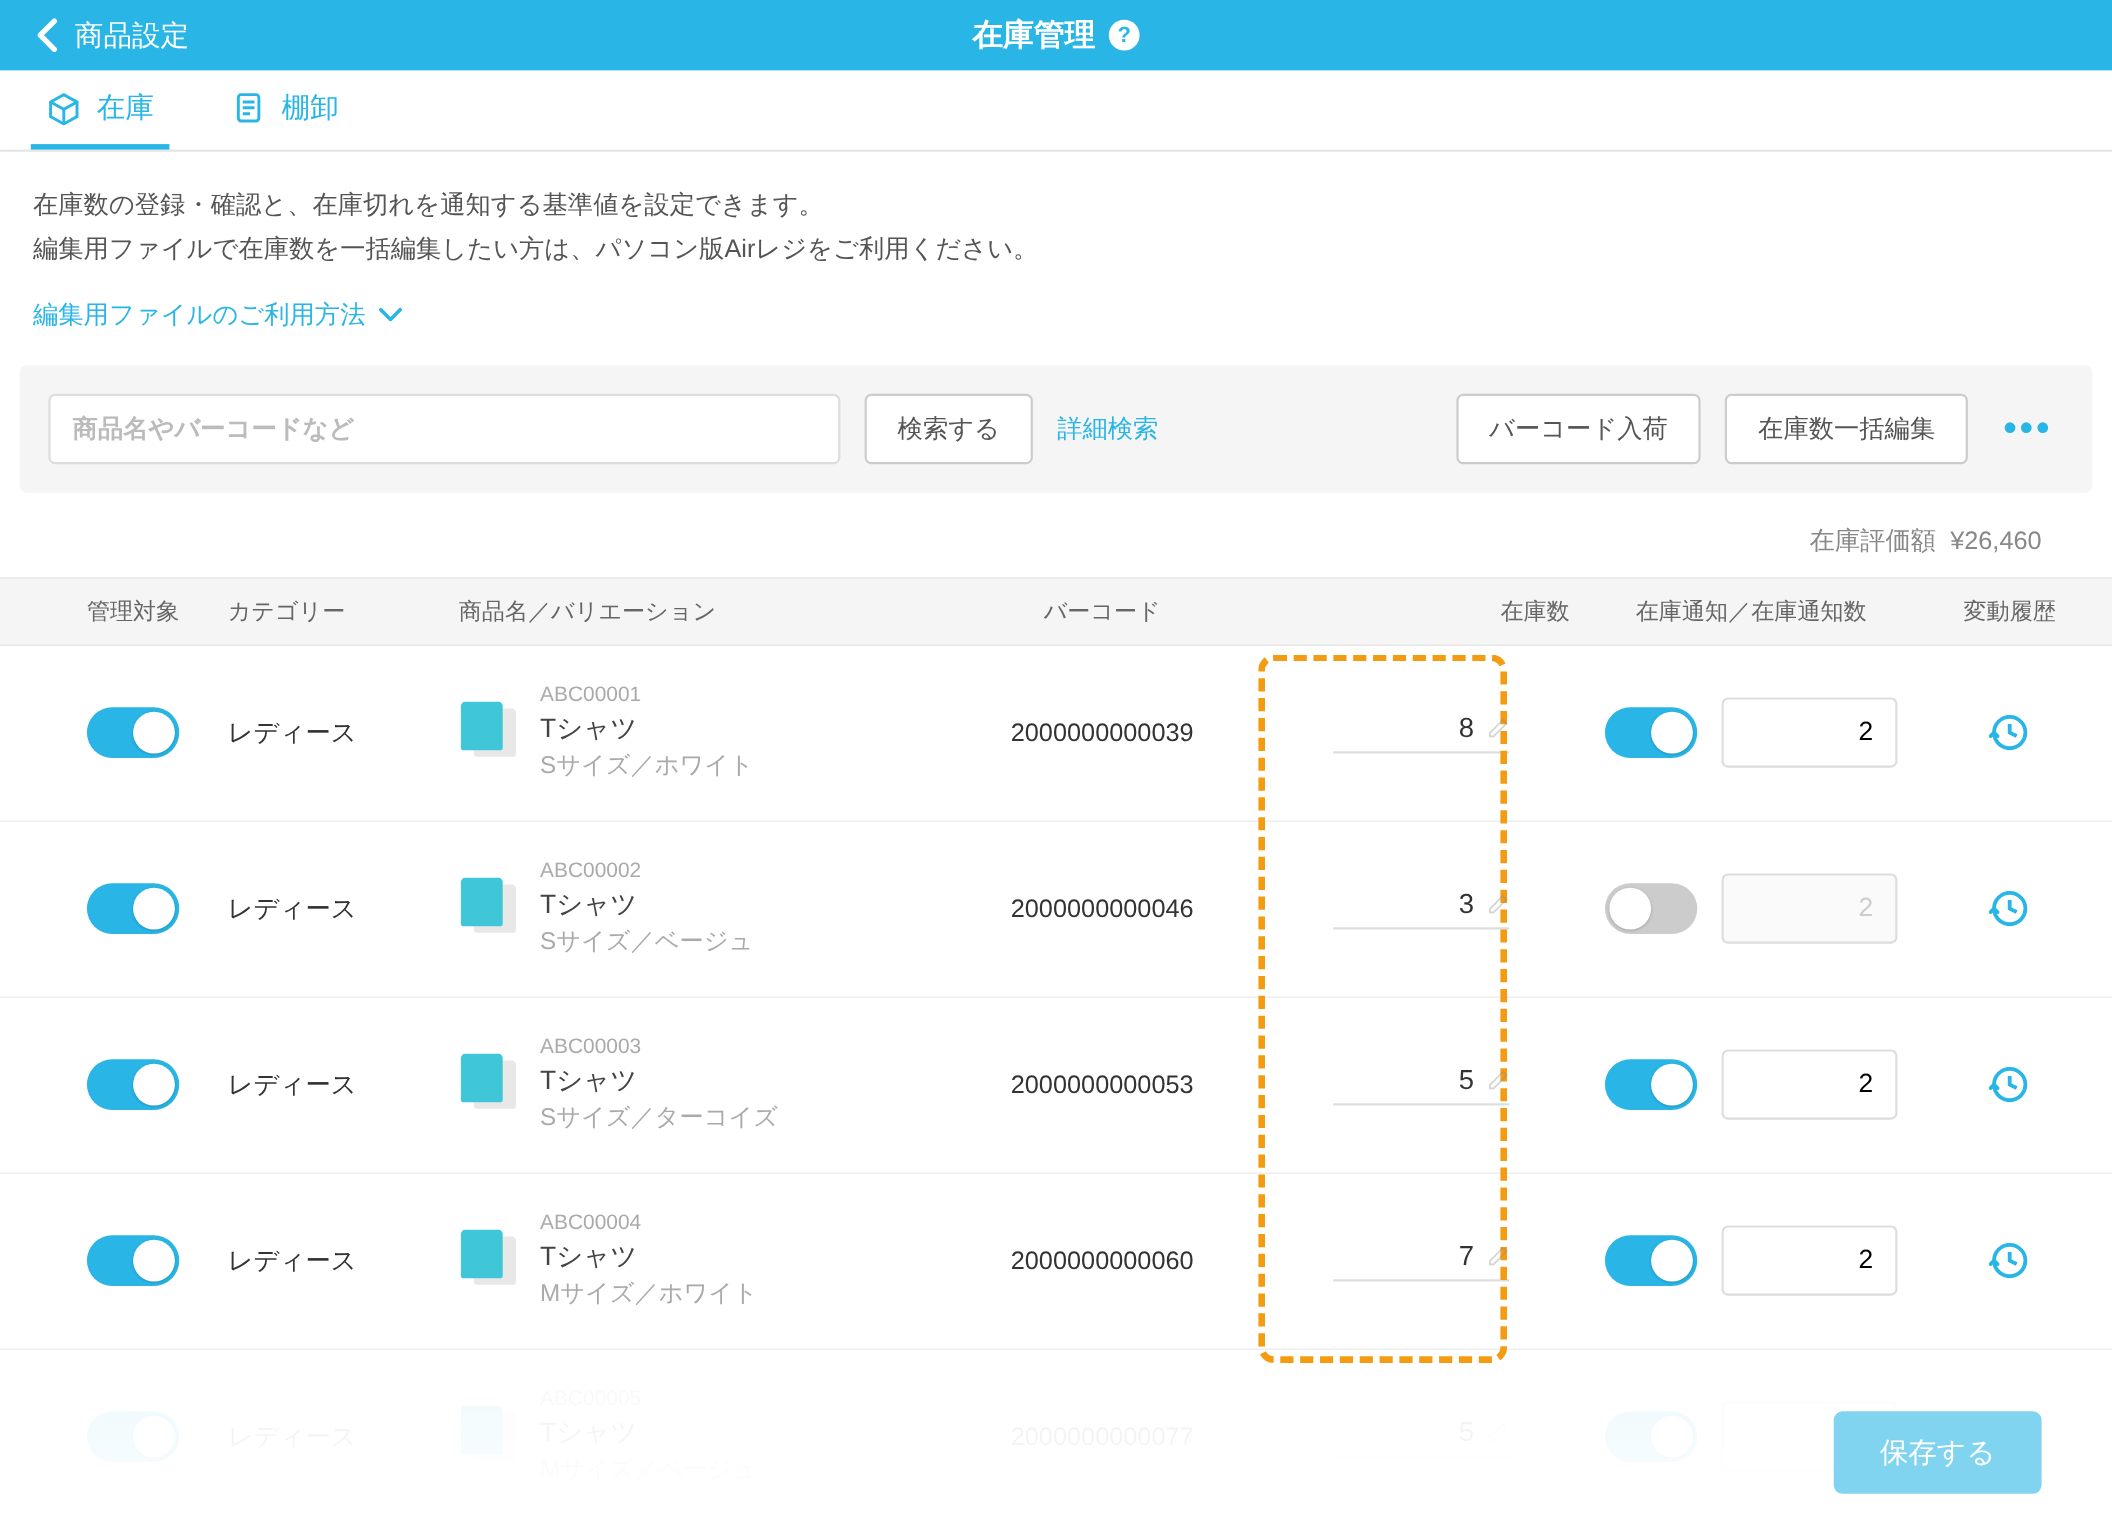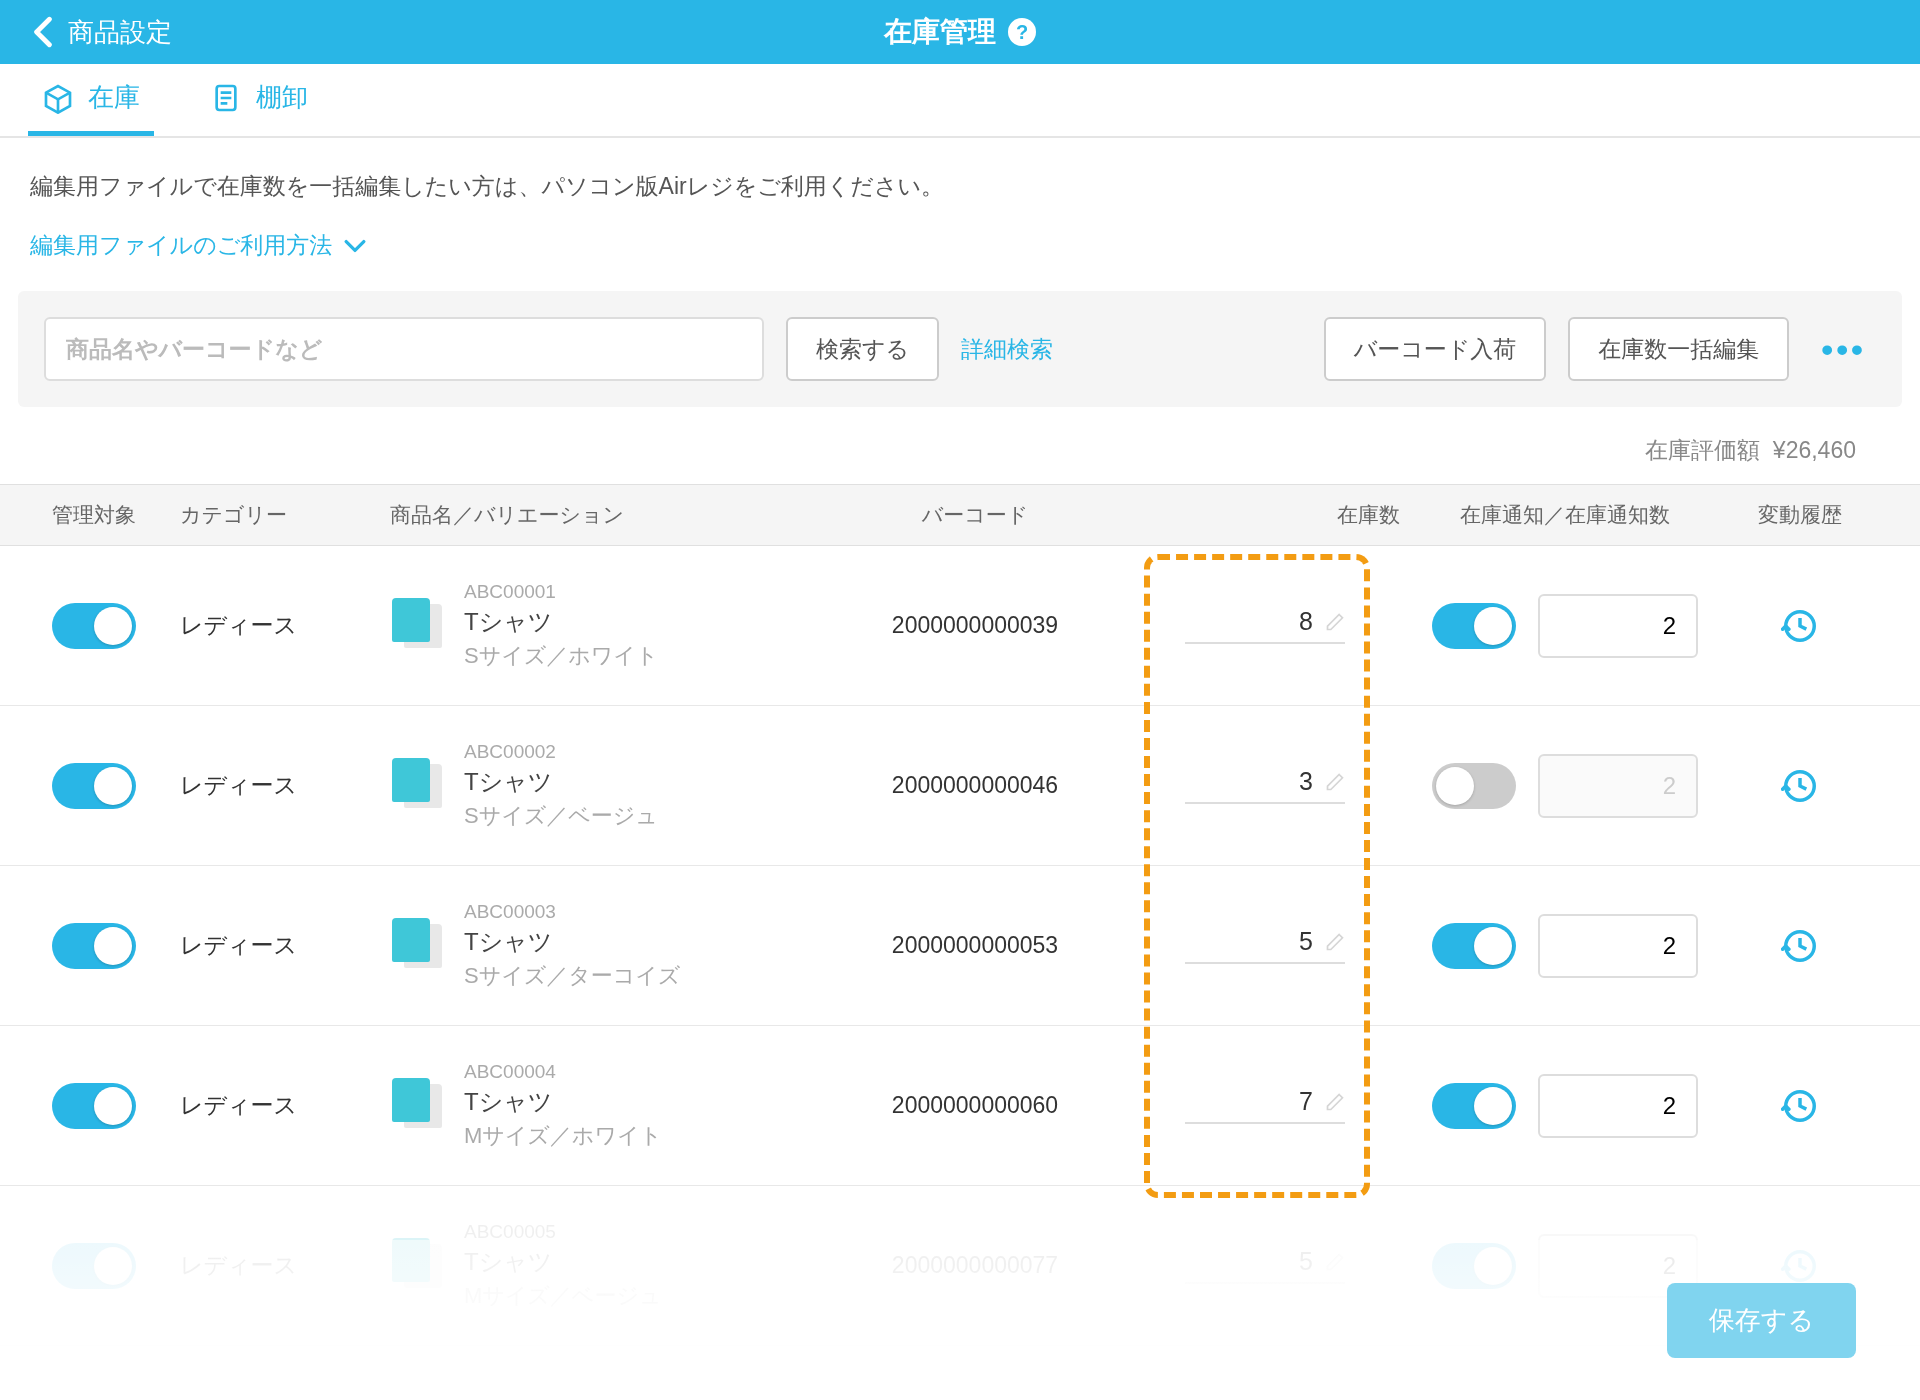--- a/index.html
+++ b/index.html
@@ -24,21 +24,21 @@
 .search-input { flex: 0 0 720px; height: 64px; border: 2px solid #ddd; border-radius: 6px; padding: 0 20px; font-size: 23px; color: #333; font-weight: bold; }
 .search-input::placeholder { color: #bbb; }
 .btn { height: 64px; border: 2px solid #ccc; border-radius: 6px; background: #fff; font-size: 23px; padding: 0 28px; cursor: pointer; color: #555; }
 .adv-search { color: #29b6e6; font-size: 23px; cursor: pointer; }
 .spacer { flex: 1; }
 .more-icon { color: #29b6e6; font-size: 34px; letter-spacing: 3px; cursor: pointer; padding: 0 10px; font-weight: 700; }
 
 .valuation { text-align: right; padding: 28px 64px 18px; font-size: 23px; color: #888; }
 
 .thead { display: flex; background: #f5f5f5; border-top: 1px solid #e0e0e0; border-bottom: 1px solid #e0e0e0; height: 62px; align-items: center; font-size: 21px; color: #666; }
-.col-target { flex: 0 0 180px; padding-left: 52px; }
+.col-target { flex: 0 0 180px; padding-left: 52px; margin-left: 27px; }
 .col-cat { flex: 0 0 210px; }
 .col-product { flex: 0 0 430px; }
 .col-barcode { flex: 0 0 310px; text-align: center; }
 .col-qty { flex: 0 0 270px; text-align: right; }
 .col-notify { flex: 0 0 330px; text-align: center; }
 .col-history { flex: 0 0 140px; text-align: center; }
 
 .tbody { position: relative; }
 .row { display: flex; align-items: center; height: 160px; border-bottom: 1px solid #e8e8e8; font-size: 23px; }
 .row.faded { opacity: 0.18; }
@@ -101,20 +101,21 @@
   <div class="tab">
     <svg viewBox="0 0 24 24" fill="none" stroke="#29b6e6" stroke-width="2">
         <rect x="5" y="3" width="14" height="18" rx="2"></rect>
         <path d="M8 8h8M8 12h8M8 16h5"></path>
       </svg>
     <span>棚卸</span>
   </div>
 </div>
 
 <div class="desc">
+  <div>在庫数の登録・確認と、在庫切れを通知する基準値を設定できます。</div>
   <div>編集用ファイルで在庫数を一括編集したい方は、パソコン版Airレジをご利用ください。</div>
 </div>
 <div class="link">
   <span>編集用ファイルのご利用方法</span>
   <svg viewBox="0 0 20 12" fill="none" stroke="#29b6e6" stroke-width="3" stroke-linecap="round" stroke-linejoin="round">
       <polyline points="2,2 10,10 18,2"></polyline>
     </svg>
 </div>
 
 <div class="filter-bar">

